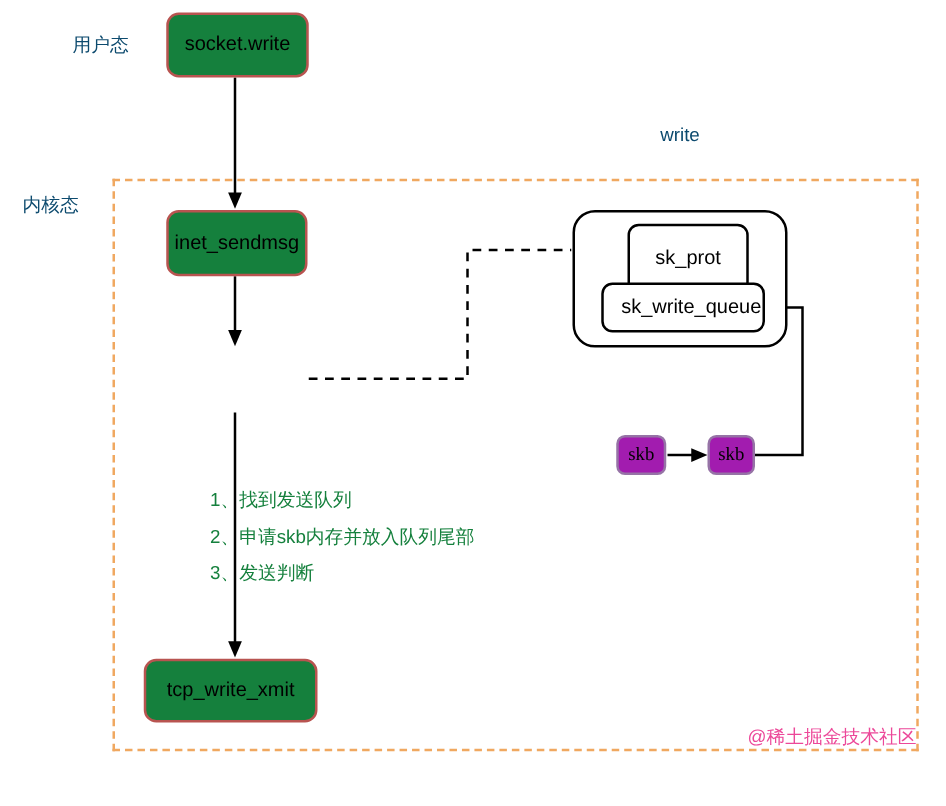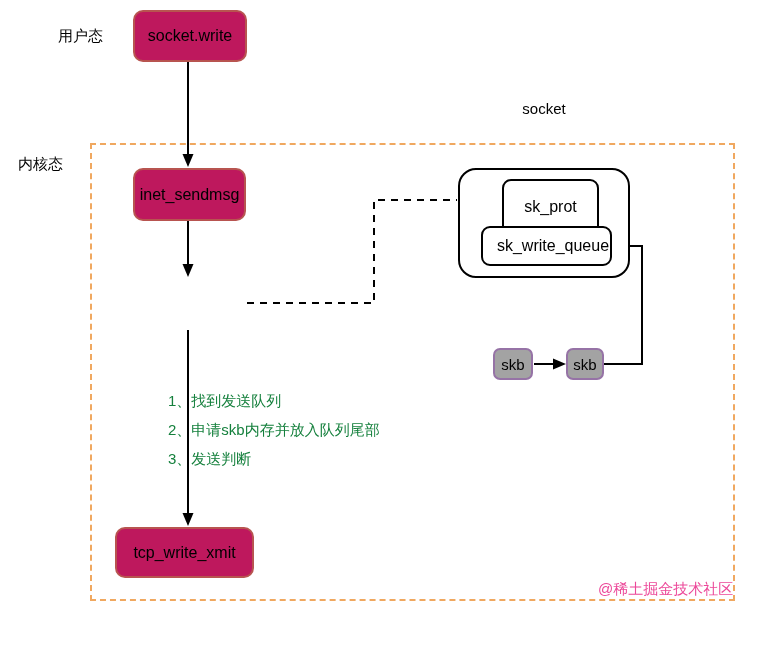--- a/index.html
+++ b/index.html
@@ -9,21 +9,21 @@
   }
   .canvas {
     position: relative;
     width: 757px;
     height: 645px;
     background: #ffffff;
     overflow: hidden;
   }
   .fn-box {
     position: absolute;
-    background: #be185d;
+    background: #15803d;
     border: 2px solid #b85450;
     border-radius: 10px;
     display: flex;
     align-items: center;
     justify-content: center;
     font-size: 16px;
     color: #000000;
     box-sizing: border-box;
     z-index: 3;
   }
@@ -34,35 +34,36 @@
     display: flex;
     align-items: center;
     justify-content: center;
     font-size: 16px;
     color: #000000;
     box-sizing: border-box;
     z-index: 4;
   }
   .skb-box {
     position: absolute;
-    background: #a3a3a3;
+    background: #a21caf;
     border: 2px solid #9673a6;
     border-radius: 7px;
     display: flex;
     align-items: center;
     justify-content: center;
     font-size: 15px;
     color: #000000;
     box-sizing: border-box;
     z-index: 3;
+    font-family: Liberation Serif, serif;
   }
   .zone-label {
     position: absolute;
     font-size: 15px;
-    color: #000000;
+    color: #0c4a6e;
     z-index: 3;
     white-space: nowrap;
   }
   .kernel-boundary {
     position: absolute;
     left: 90px;
     top: 143px;
     width: 645px;
     height: 458px;
     border: 2px dashed #f0a860;
@@ -114,21 +115,21 @@
 </style>
 </head>
 <body>
 
 <div class="canvas">
 
   <div class="kernel-boundary"></div>
 
   <div class="zone-label" style="left:58px; top:27px;">用户态</div>
   <div class="zone-label" style="left:18px; top:155px;">内核态</div>
-  <div class="zone-label" style="left:458px; top:100px; width:172px; text-align:center;">socket</div>
+  <div class="zone-label" style="left:458px; top:100px; width:172px; text-align:center;">write</div>
 
   <svg class="connectors" viewBox="0 0 757 645" xmlns="http://www.w3.org/2000/svg">
 
     <g>
       <line x1="188" y1="62" x2="188" y2="156" stroke="#000000" stroke-width="2"></line>
       <polygon points="188,167 182.5,154 193.5,154" fill="#000000"></polygon>
     </g>
 
     <g>
       <line x1="188" y1="221" x2="188" y2="266" stroke="#000000" stroke-width="2"></line>

